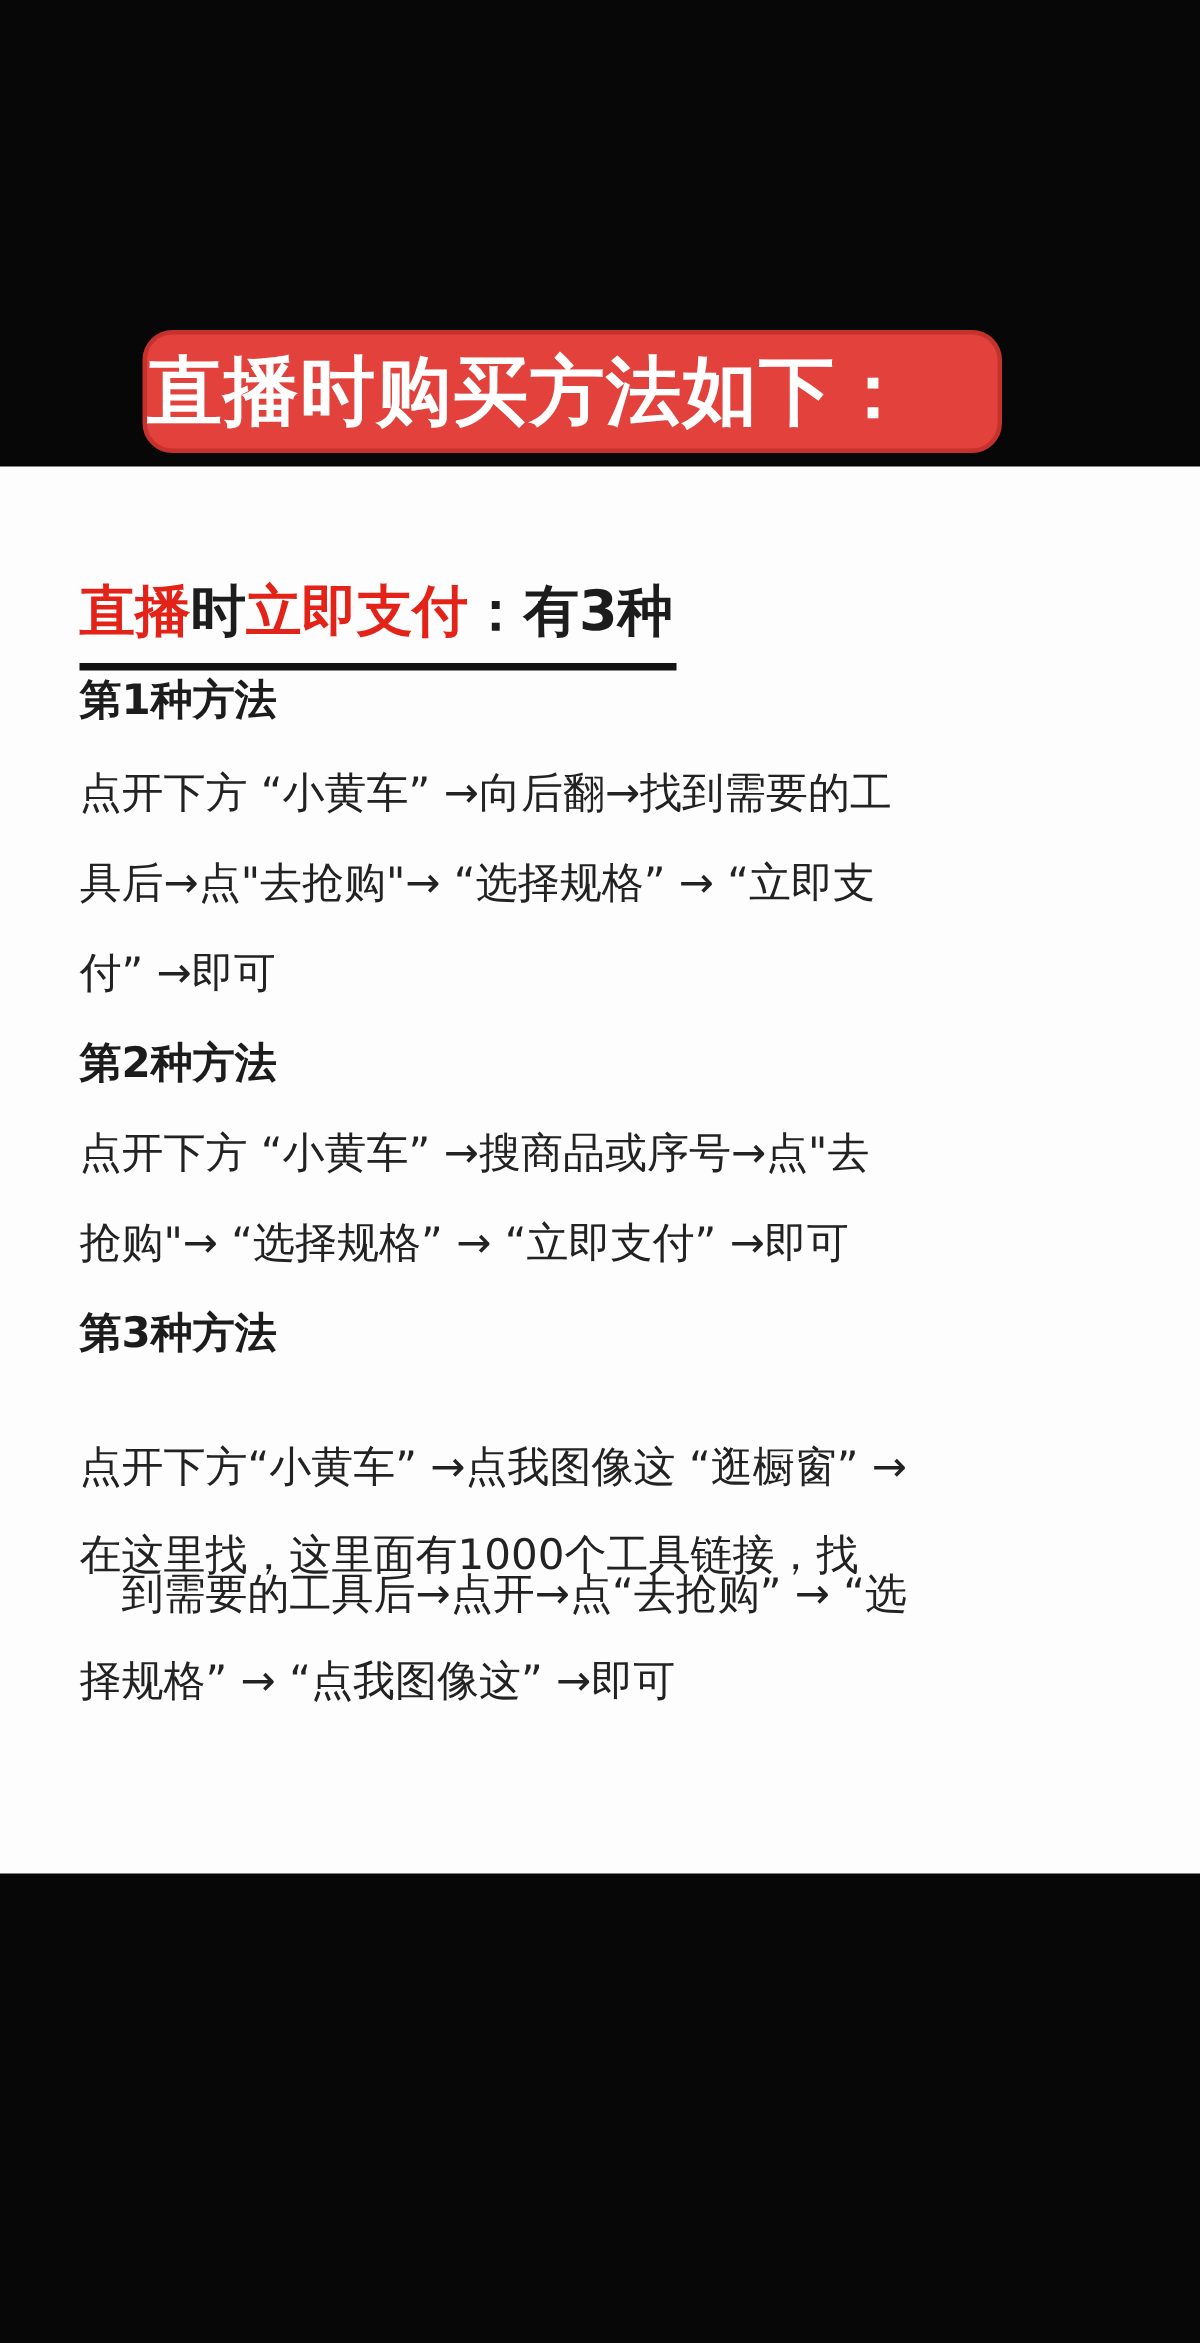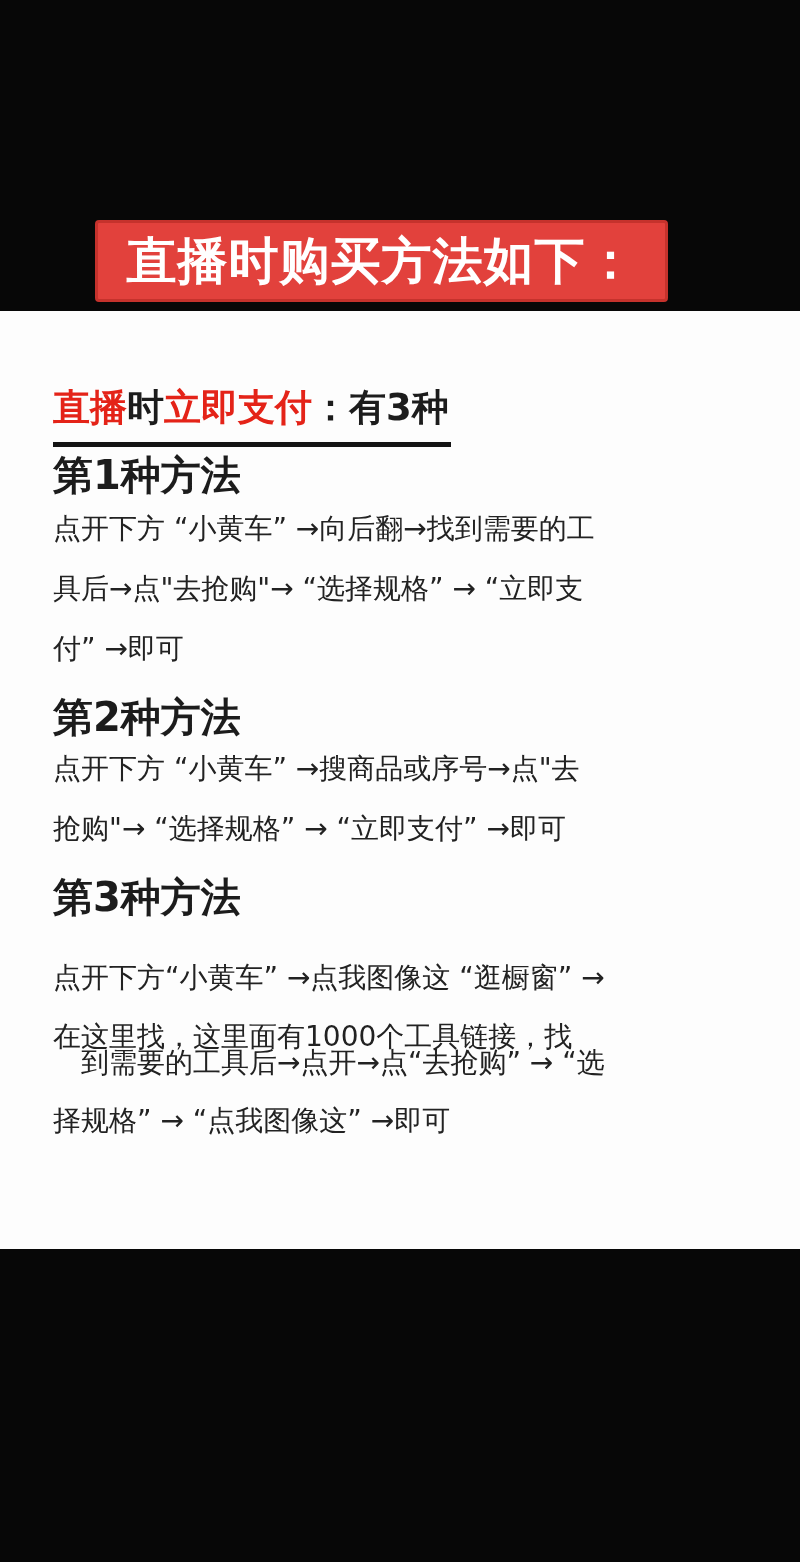--- a/index.html
+++ b/index.html
@@ -3,38 +3,38 @@
 <meta charset="utf-8">
 <style>
   html,body{margin:0;padding:0;background:#070707;}
   .page{
     position:relative;width:800px;height:1562px;overflow:hidden;
     background:#070707;font-family:"DejaVu Sans",sans-serif;
   }
   .banner{
     position:absolute;left:95px;top:220px;width:573px;height:82px;
     box-sizing:border-box;background:#e2413c;border:3px solid #c5322c;
-    border-radius:4px;display:flex;align-items:center;justify-content:center;
+    border-radius:20px;display:flex;align-items:center;
   }
   .banner-text{
     color:#ffffff;font-size:50px;font-weight:700;letter-spacing:1px;
     white-space:nowrap;
   }
   .sheet{
     position:absolute;left:0;top:311px;width:800px;height:938px;
     background:#fdfdfd;overflow:hidden;
   }
   .abs{position:absolute;left:53px;white-space:nowrap;}
   .heading{
     top:72px;font-size:37px;font-weight:700;color:#1c1c1c;
     border-bottom:5px solid #141414;padding-bottom:9px;padding-right:2px;
   }
   .seg-red{color:#e42318;}
   .seg-dark{color:#1c1c1c;}
-  .m-title{font-size:40px;font-weight:700;color:#1c1c1c;}
+  .m-title{font-size:28px;font-weight:700;color:#1c1c1c;}
   .m-line{font-size:28px;font-weight:500;color:#222222;letter-spacing:0px;}
   .t1{top:137px;}
   .l1a{top:199px;}
   .l1b{top:259px;}
   .l1c{top:319px;}
   .t2{top:379px;}
   .l2a{top:439px;}
   .l2b{top:499px;}
   .t3{top:559px;}
   .l3a{top:648px;}

